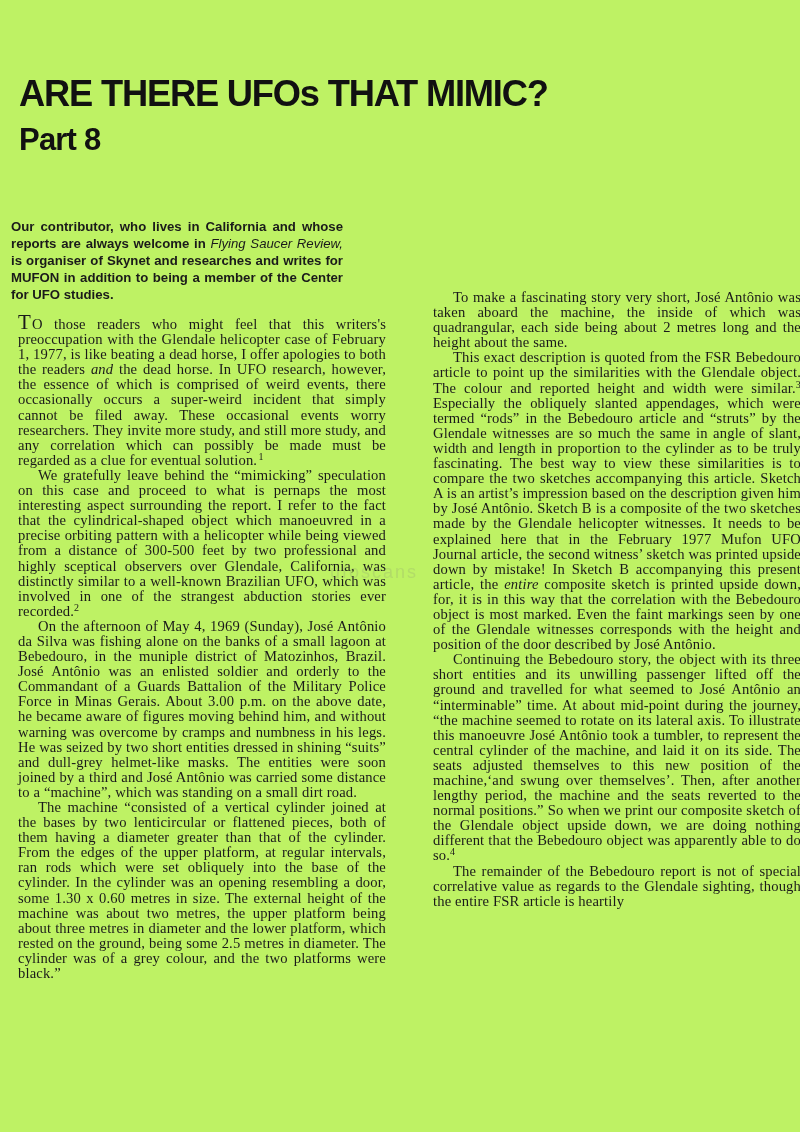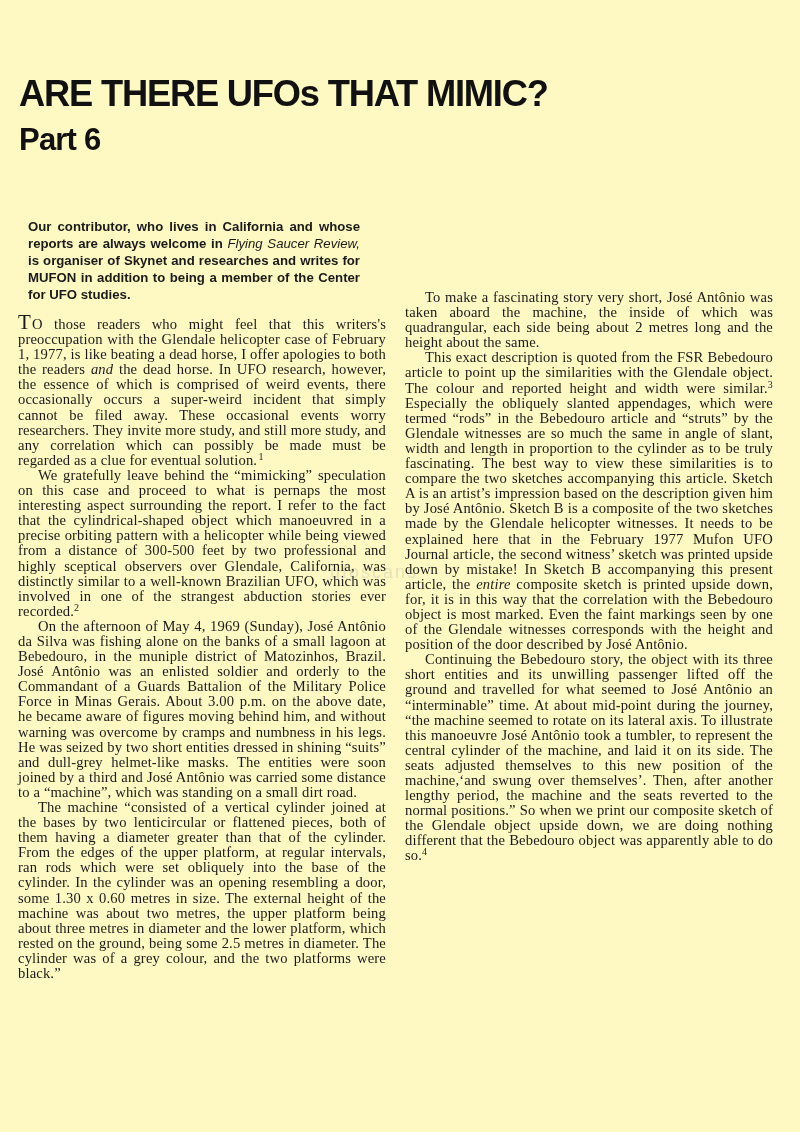--- a/index.html
+++ b/index.html
@@ -1,74 +1,75 @@
 <!DOCTYPE html>
 <html><head>
 <meta charset="utf-8">
 <style>
   html, body { margin: 0; padding: 0; background: #ffffff; }
   body { width: 800px; height: 1132px; position: relative; overflow: hidden; color: #1a1a1a; }
-  .page { position: absolute; left: 0; top: 0; width: 800px; height: 1132px; background: #fef9c3; }
+  .page { position: absolute; left: 0; top: 0; width: 800px; height: 1132px; background: #bef264; }
   .title {
     position: absolute; left: 19px; top: 72px; margin: 0;
     font-family: "Liberation Sans", sans-serif; font-weight: bold;
     font-size: 37px; letter-spacing: -1.2px; line-height: 44px; color: #111;
     transform: scaleX(0.98); transform-origin: left;
   }
   .part {
     position: absolute; left: 19px; top: 121px; margin: 0;
     font-family: "Liberation Sans", sans-serif; font-weight: bold;
     font-size: 31px; letter-spacing: -0.8px; line-height: 38px; color: #111;
   }
   .author {
     position: absolute; left: 19px; top: 176px; margin: 0;
     font-family: "Liberation Sans", sans-serif; font-style: italic; font-weight: normal;
     font-size: 32px; letter-spacing: -1.2px; line-height: 40px; color: #1a1a1a;
   }
   .intro {
-    position: absolute; left: 28px; top: 218px; width: 332px; margin: 0;
+    position: absolute; left: 11px; top: 218px; width: 332px; margin: 0;
     font-family: "Liberation Sans", sans-serif; font-weight: bold;
     font-size: 13.2px; line-height: 17px; text-align: justify; color: #1a1a1a;
   }
   .intro em { font-weight: normal; font-style: italic; }
   .col {
     position: absolute; top: 290px; width: 368px;
     font-family: "Liberation Serif", serif; font-size: 14.6px; line-height: 15.1px;
     text-align: justify; color: #1a1a1a; letter-spacing: 0.15px;
   }
   .col.left { left: 18px; }
-  .col.right { left: 405px; }
+  .col.right { left: 433px; }
   .col p { margin: 0 0 0 0; text-indent: 20px; }
   .col p.gap { margin-top: 0; }
   .col p.first { text-indent: 0; margin-top: 25px; }
   .dropcap { font-size: 21px; line-height: 14px; margin-right: 1px; }
   .col sup { font-size: 10px; line-height: 0; vertical-align: 5px; }
   .watermark {
     position: absolute; left: 330px; top: 562px;
     font-family: "Liberation Sans", sans-serif; font-size: 18px;
     color: rgba(120,120,120,0.18); letter-spacing: 2px; pointer-events: none;
   }
 </style>
 </head>
 <body>
 
 <div class="page">
 
   <h1 class="title">ARE THERE UFOs THAT MIMIC?</h1>
-  <h2 class="part">Part 6</h2>
+  <h2 class="part">Part 8</h2>
 
   <p class="intro"><span>Our contributor, who lives in California and whose reports are always welcome in </span><em>Flying Saucer Review,</em><span> is organiser of Skynet and researches and writes for MUFON in addition to being a member of the Center for UFO studies.</span></p>
 
   <div class="col left">
     <p class="first"><span class="dropcap">T</span><span>O those readers who might feel that this writers's preoccupation with the Glendale helicopter case of February 1, 1977, is like beating a dead horse, I offer apologies to both the readers </span><em>and</em><span> the dead horse.  In UFO research, however, the essence of which is comprised of weird events, there occasionally occurs a super-weird incident that simply cannot be filed away.  These occasional events worry researchers.  They invite more study, and still more study, and any correlation which can possibly be made must be regarded as a clue for eventual solution.</span> <sup>1</sup></p>
     <p class="gap"><span>We gratefully leave behind the “mimicking” speculation on this case and proceed to what is pernaps the most interesting aspect surrounding the report.  I refer to the fact that the cylindrical-shaped object which manoeuvred in a precise orbiting pattern with a helicopter while being viewed from a distance of 300-500 feet by two professional and highly sceptical observers over Glendale, California, was distinctly similar to a well-known Brazilian UFO, which was involved in one of the strangest abduction stories ever recorded.</span><sup>2</sup></p>
     <p><span>On the afternoon of May 4, 1969 (Sunday), José Antônio da Silva was fishing alone on the banks of a small lagoon at Bebedouro, in the muniple district of Matozinhos, Brazil.  José Antônio was an enlisted soldier and orderly to the Commandant of a Guards Battalion of the Military Police Force in Minas Gerais.  About 3.00 p.m. on the above date, he became aware of figures moving behind him, and without warning was overcome by cramps and numbness in his legs.  He was seized by two short entities dressed in shining “suits” and dull-grey helmet-like masks.  The entities were soon joined by a third and José Antônio was carried some distance to a “machine”, which was standing on a small dirt road.</span></p>
     <p><span>The machine “consisted of a vertical cylinder joined at the bases by two lenticircular or flattened pieces, both of them having a diameter greater than that of the cylinder.  From the edges of the upper platform, at regular intervals, ran rods which were set obliquely into the base of the cylinder. In the cylinder was an opening resembling a door, some 1.30 x 0.60 metres in size. The external height of the machine was about two metres, the upper platform being about three metres in diameter and the lower platform, which rested on the ground, being some 2.5 metres in diameter. The cylinder was of a grey colour, and the two platforms  were black.”</span></p>
   </div>
 
   <div class="col right">
     <p><span>To make a fascinating story very short, José Antônio was taken aboard the machine, the inside of which was quadrangular, each side being about 2 metres long and the height about the same.</span></p>
     <p class="gap"><span>This exact description is quoted from the FSR Bebedouro article to point up the similarities with the Glendale object. The colour and reported height and width were similar.</span><sup>3</sup><span> Especially the obliquely slanted appendages, which were termed “rods” in the Bebedouro article and “struts” by the Glendale witnesses are so much the same in angle of slant, width and length in proportion to the cylinder as to be truly fascinating. The best way to view these similarities is to compare the two sketches accompanying this article.  Sketch A is an artist’s impression based on the description given him by José Antônio.  Sketch B is a composite of the two sketches made by the Glendale helicopter witnesses. It needs to be explained here that in the February 1977 Mufon UFO Journal article, the second witness’ sketch was printed upside down by mistake! In Sketch B accompanying this present article, the </span><em>entire</em><span> composite sketch is printed upside down, for, it is in this way that the correlation with the Bebedouro object is most marked. Even the faint markings seen by one of the Glendale witnesses corresponds with the height and position of the door described by José Antônio.</span></p>
     <p class="gap"><span>Continuing the Bebedouro story, the object with its three short entities and its unwilling passenger lifted off the ground and travelled for what seemed to José Antônio an “interminable” time. At about mid-point during the journey, “the machine seemed to rotate on its lateral axis. To illustrate this manoeuvre José Antônio took a tumbler, to represent the central cylinder of the machine, and laid it on its side. The seats adjusted themselves to this new position of the machine,‘and  swung over themselves’. Then, after another lengthy period, the machine and the seats reverted to the normal positions.” So when we print our composite sketch of the Glendale object upside down, we are doing nothing different that the Bebedouro object was apparently able to do so.</span><sup>4</sup></p>
+    <p class="gap"><span>The remainder of the Bebedouro report is not of special correlative value as regards to the Glendale sighting, though the entire FSR article is heartily</span></p>
   </div>
 
   <div class="watermark">ufoscans</div>
 </div>
 
 </body></html>

